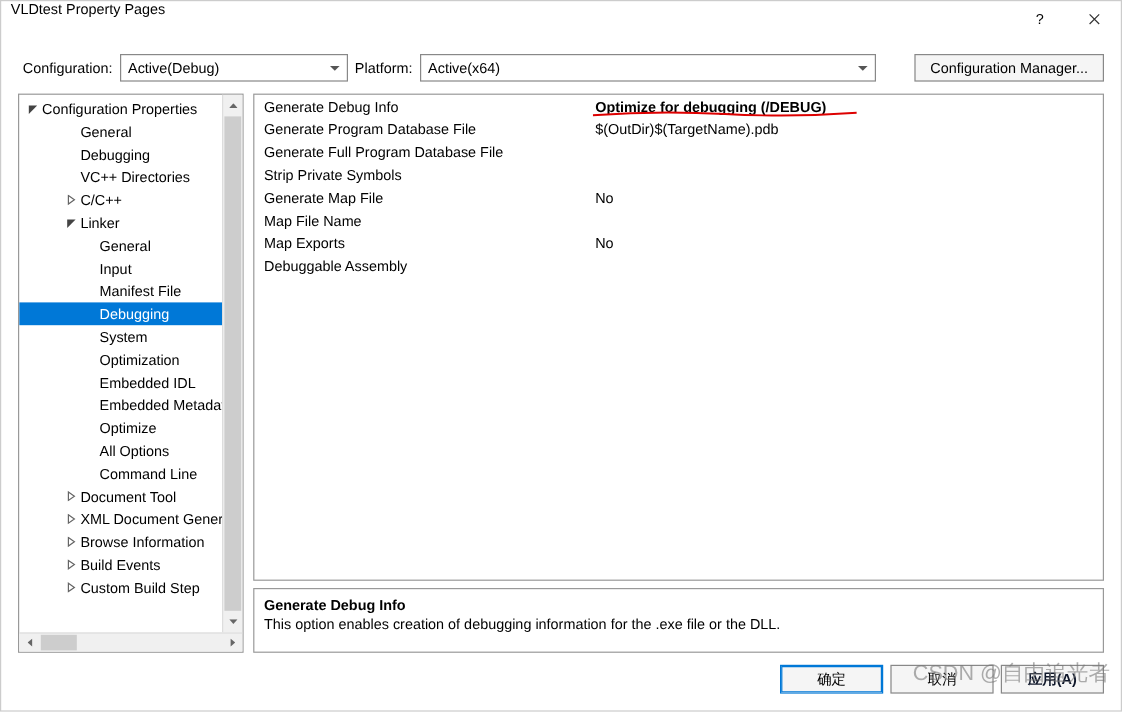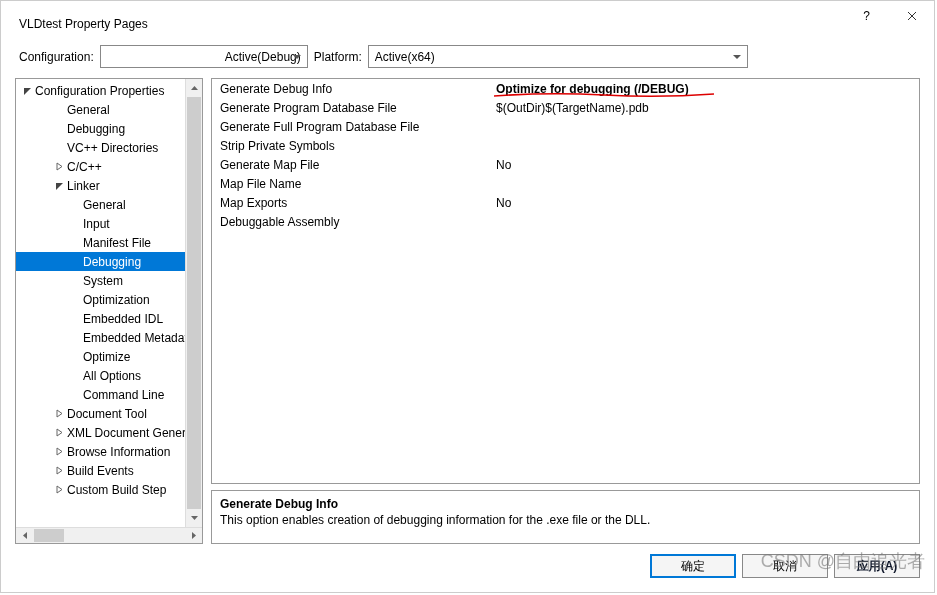--- a/index.html
+++ b/index.html
@@ -1,25 +1,25 @@
 <!DOCTYPE html>
 <html><head>
 <meta charset="utf-8">
 <style>
 * { box-sizing: border-box; font-family: "Segoe UI", Tahoma, sans-serif; font-size: 12px; }
 body { margin: 0; background: #fff; width: 937px; height: 595px; overflow: hidden; position: relative; }
 .dialog { border: 1px solid #ccc; width: 935px; height: 593px; display: flex; flex-direction: column; }
-.titlebar { display: flex; align-items: flex-end; height: 30px; padding: 0 0 0 18px; }
+.titlebar { display: flex; align-items: flex-start; height: 30px; padding: 0 0 0 8px; }
 .titlebar .title { flex: 1; font-size: 12px; }
 .titlebar .btn { width: 45px; height: 30px; display: flex; align-items: center; justify-content: center; }
 .toprow { display: flex; align-items: center; gap: 6px; padding: 14px 14px 10px 18px; }
 .toprow label { white-space: nowrap; }
 .combo { border: 1px solid #888; height: 23px; display: flex; align-items: center; padding: 0 6px; background: #fff; position: relative; }
 .combo::after { content: ""; position: absolute; right: 6px; top: 50%; margin-top: -2px; border: 4px solid transparent; border-top-color: #555; }
-.config-combo { width: 208px; justify-content: flex-end; }
+.config-combo { width: 190px; }
 .platform-combo { width: 380px; }
 .cfg-mgr-btn { border: 1px solid #888; height: 23px; padding: 0 10px; background: #f5f5f5; min-width: 158px; text-align: center; display: flex; align-items: center; justify-content: center; }
 .body { flex: 1; display: flex; padding: 0 14px 0 14px; gap: 8px; min-height: 0; }
 .tree-wrap { width: 188px; border: 1px solid #999; position: relative; display: flex; flex-direction: column; }
 .tree { flex: 1; overflow: hidden; padding: 2px 0; }
 .tree-item { display: flex; align-items: center; height: 19px; white-space: nowrap; padding-right: 4px; }
 .tree-item.sel { background: #0078d7; color: #fff; }
 .tw { width: 11px; height: 11px; display: inline-flex; align-items: center; justify-content: center; flex-shrink: 0; }
 .tw svg { display: block; }
 .lbl { padding: 0 2px; }
@@ -62,20 +62,23 @@
   <div class="toprow">
     <label>Configuration:</label>
     <div class="combo config-combo">
       <span>Active(Debug)</span>
     </div>
     <label>Platform:</label>
     <div class="combo platform-combo">
       <span>Active(x64)</span>
     </div>
     <div style="flex:1"></div>
+    <div class="cfg-mgr-btn">
+      <span>Configuration Manager...</span>
+    </div>
   </div>
 
   <div class="body">
     <div class="tree-wrap">
       <div class="tree-inner">
         <div class="tree" id="tree">
             <div class="tree-item" style="padding-left:6px">
               <span class="tw">
                 <svg width="9" height="9">
                   <path d="M1 2 L8 2 L1 9 Z" fill="#444"></path>

